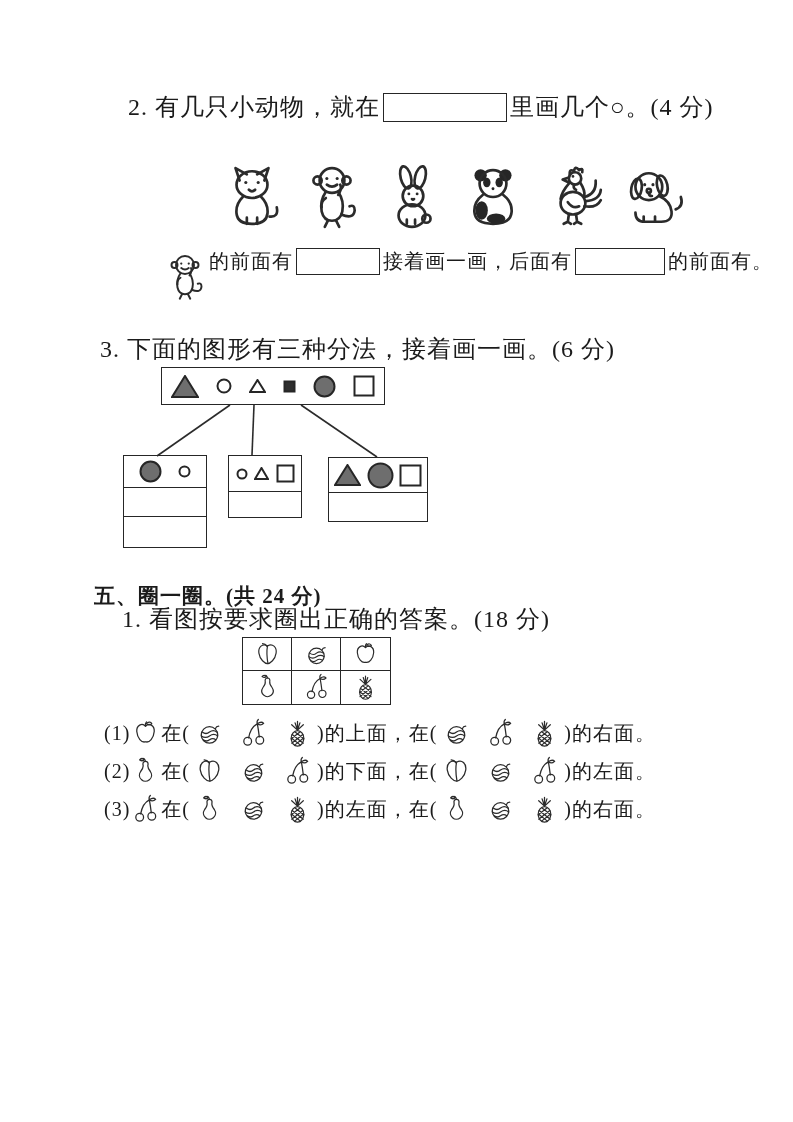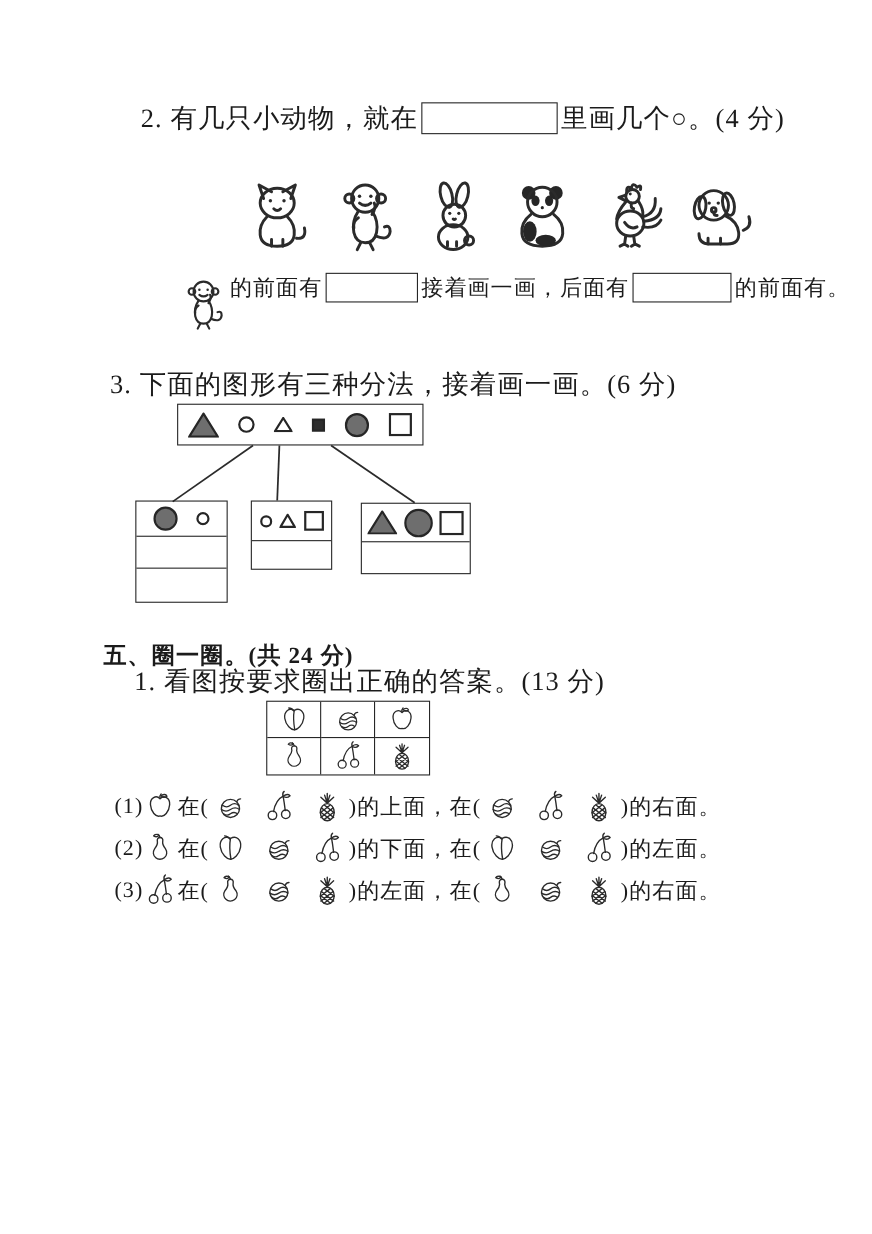--- a/index.html
+++ b/index.html
@@ -262,21 +262,21 @@
         <span class="icn">
           <svg width="23" height="23" viewBox="0 0 23 23">
             <rect x="1.5" y="1.5" width="20" height="20" fill="none" stroke="#262626" stroke-width="2"></rect>
           </svg>
         </span>
       </div>
     <div class="grow"></div>
   </div>
 
   <div class="abs line sec5">五、圈一圈。(共 24 分)</div>
-  <div class="abs line q51">1. 看图按要求圈出正确的答案。(13 分)</div>
+  <div class="abs line q51">1. 看图按要求圈出正确的答案。(18 分)</div>
 
   <div class="abs fruit-grid">
       <div class="cell">
         <span class="icn">
           <svg width="29" height="29" viewBox="0 0 64 64" fill="none" stroke="#2b2b2b" stroke-width="2.6" stroke-linecap="round" stroke-linejoin="round">
             <path d="M31 14 q-4 -6 -10 -6"></path>
             <path d="M32 13 C43 6 53 16 51 29 C49 43 38 52 32 52 C26 52 15 43 13 29 C11 16 21 6 32 13 Z"></path>
             <path d="M32 13 q-3 16 1 39"></path>
           </svg>
         </span>

